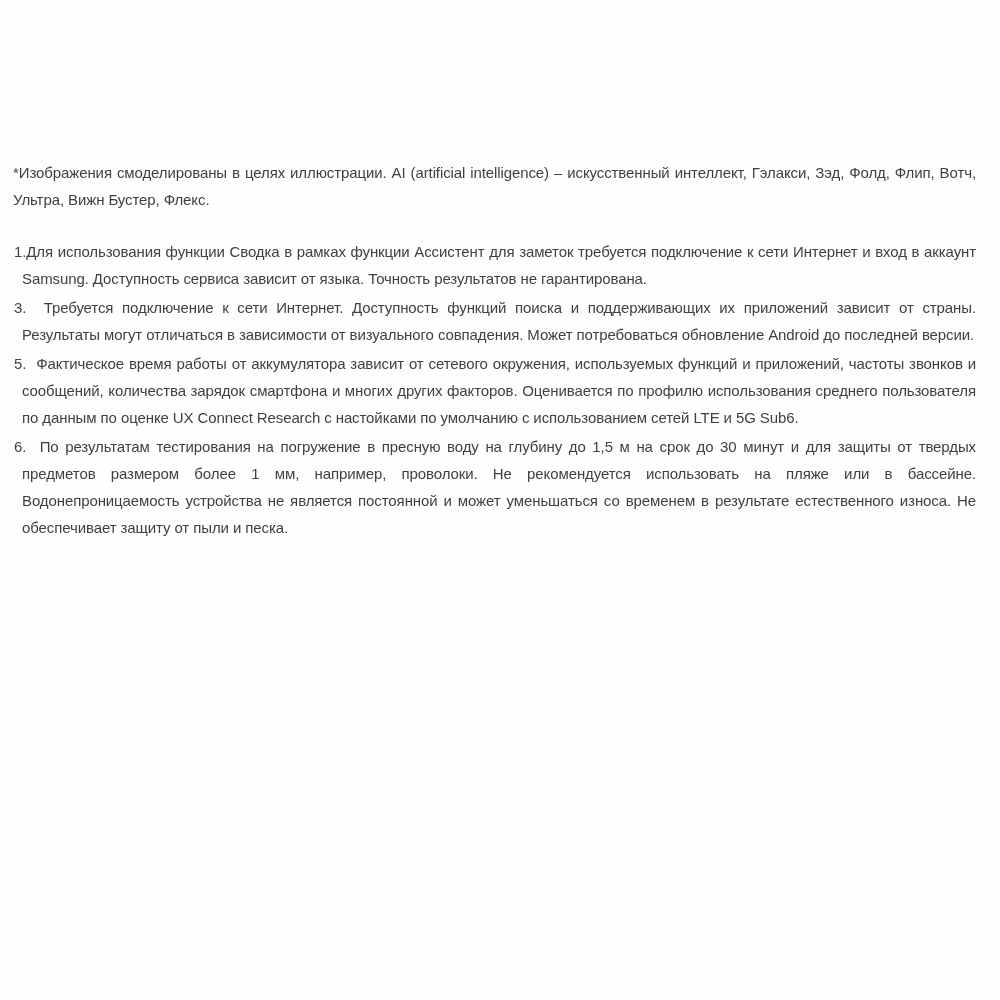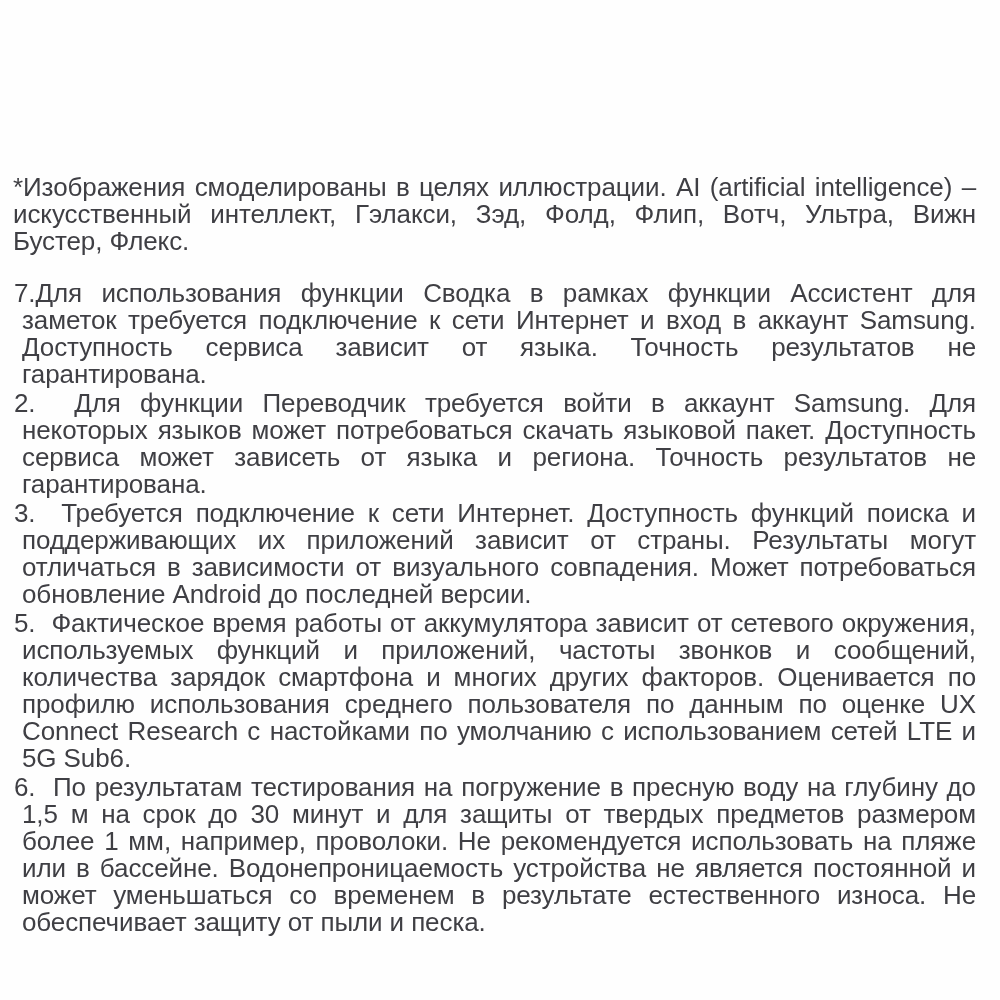--- a/index.html
+++ b/index.html
@@ -11,24 +11,24 @@
     position: relative;
     width: 1000px;
     height: 1000px;
     background: #fefefe;
     overflow: hidden;
     font-family: "Liberation Sans", "DejaVu Sans", sans-serif;
     color: #3f3f44;
   }
   .content {
     position: absolute;
-    top: 174px;
+    top: 159px;
     left: 13px;
     right: 24px;
-    font-size: 26px;
+    font-size: 15px;
     line-height: 27px;
     letter-spacing: -0.1px;
   }
   .intro {
     margin: 0 0 25px 0;
     text-align: justify;
   }
   .footnote {
     margin: 0 0 2px 1px;
     padding-left: 8px;
@@ -36,23 +36,22 @@
     text-align: justify;
   }
 </style>
 </head>
 <body>
 
 <div class="page">
   <div class="content">
     <p class="intro">*Изображения смоделированы в целях иллюстрации. AI (artificial intelligence) – искусственный интеллект, Гэлакси, Зэд, Фолд, Флип, Вотч, Ультра, Вижн Бустер, Флекс.</p>
 
-    <p class="footnote">7.Для использования функции Сводка в рамках функции Ассистент для заметок требуется подключение к сети Интернет и вход в аккаунт Samsung. Доступность сервиса зависит от языка. Точность результатов не гарантирована.</p>
+    <p class="footnote">1.Для использования функции Сводка в рамках функции Ассистент для заметок требуется подключение к сети Интернет и вход в аккаунт Samsung. Доступность сервиса зависит от языка. Точность результатов не гарантирована.</p>
 
-    <p class="footnote">2.&nbsp; Для функции Переводчик требуется войти в аккаунт Samsung. Для некоторых языков может потребоваться скачать языковой пакет. Доступность сервиса может зависеть от языка и региона. Точность результатов не гарантирована.</p>
 
     <p class="footnote">3.&nbsp; Требуется подключение к сети Интернет. Доступность функций поиска и поддерживающих их приложений зависит от страны. Результаты могут отличаться в зависимости от визуального совпадения. Может потребоваться обновление Android до последней версии.</p>
 
 
     <p class="footnote">5.&nbsp; Фактическое время работы от аккумулятора зависит от сетевого окружения, используемых функций и приложений, частоты звонков и сообщений, количества зарядок смартфона и многих других факторов. Оценивается по профилю использования среднего пользователя по данным по оценке UX Connect Research с настойками по умолчанию с использованием сетей LTE и 5G Sub6.</p>
 
     <p class="footnote">6.&nbsp; По результатам тестирования на погружение в пресную воду на глубину до 1,5 м на срок до 30 минут и для защиты от твердых предметов размером более 1 мм, например, проволоки. Не рекомендуется использовать на пляже или в бассейне. Водонепроницаемость устройства не является постоянной и может уменьшаться со временем в результате естественного износа. Не обеспечивает защиту от пыли и песка.</p>
   </div>
 </div>
 

